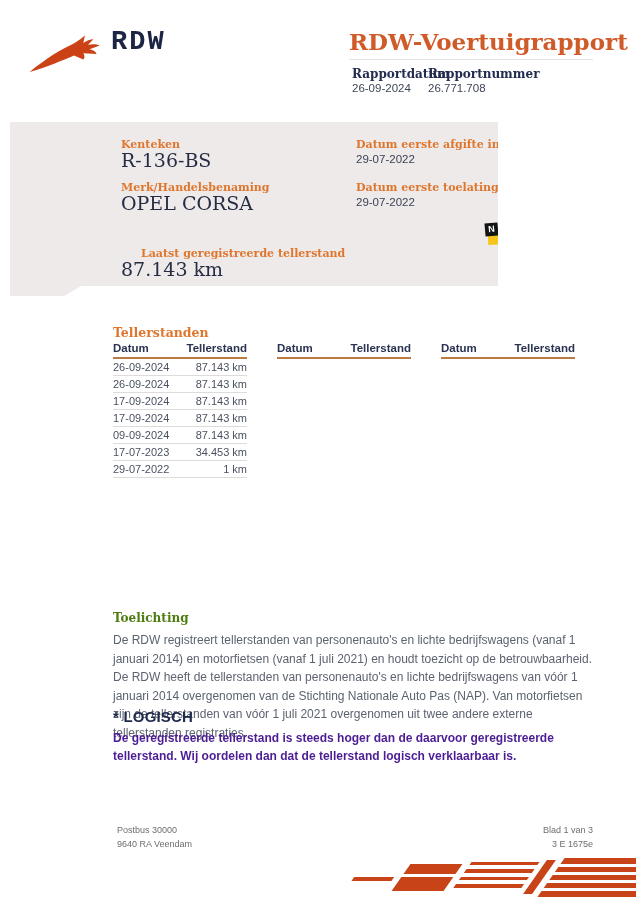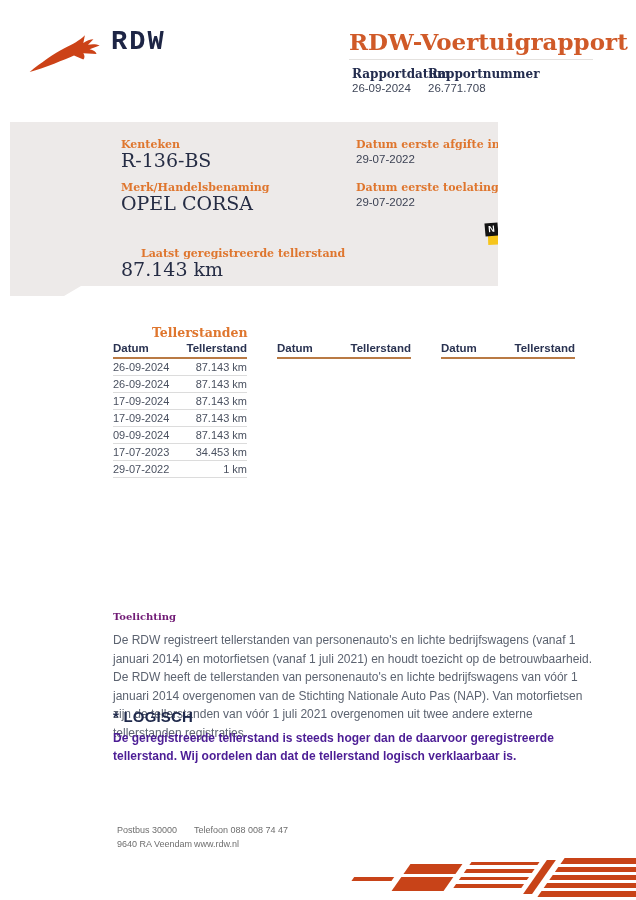--- a/index.html
+++ b/index.html
@@ -68,40 +68,40 @@
   .nap-check {
     position:absolute; left:41px; top:1px; width:15px; height:15px;
     background:#fff; border:1px solid #d8d8d8; transform:rotate(-5deg);
     color:#2ea43a; font-size:13px; font-weight:700; line-height:14px; text-align:center;
   }
 
   
   .tsd-title {
     left:113px; top:325px;
     font-family:"DejaVu Serif", serif; font-weight:700;
-    font-size:12.5px; color:#df762e;margin-left:39px;
+    font-size:12.5px; color:#df762e;
   }
   .tsd-table { left:113px; top:342px; width:462px; display:flex; gap:30px; }
   .tsd-group { width:134px; flex:0 0 134px; }
   .tsd-head {
     display:flex; justify-content:space-between;
     font-size:11.5px; font-weight:700; color:#2a3352;
     padding-bottom:3px; border-bottom:2px solid #b97a44;
   }
   .tsd-row {
     display:flex; justify-content:space-between;
     font-size:11px; color:#4a5160;
     height:17px; line-height:17px; border-bottom:1px solid #dcdcdc;
   }
 
   
   .toe-title {
     left:113px; top:611px;
     font-family:"DejaVu Serif", serif; font-weight:700;
-    font-size:10px; color:#701a75;
+    font-size:12px; color:#4d7c0f;
   }
   .toe-body {
     left:113px; top:631px; width:482px;
     font-size:12px; line-height:18.5px; color:#5c6370;
   }
   .logisch-title {
     left:113px; top:708px;
     font-size:15px; font-weight:800; color:#202a4c; letter-spacing:0.2px;
   }
   .logisch-body {
@@ -230,23 +230,23 @@
 
   <div class="abs toe-title">Toelichting</div>
   <div class="abs toe-body">De RDW registreert tellerstanden van personenauto's en lichte bedrijfswagens (vanaf 1 januari 2014) en motorfietsen (vanaf 1 juli 2021) en houdt toezicht op de betrouwbaarheid. De RDW heeft de tellerstanden van personenauto's en lichte bedrijfswagens van vóór 1 januari 2014 overgenomen van de Stichting Nationale Auto Pas (NAP). Van motorfietsen zijn de tellerstanden van vóór 1 juli 2021 overgenomen uit twee andere externe tellerstanden registraties.</div>
   <div class="abs logisch-title">* LOGISCH</div>
   <div class="abs logisch-body">De geregistreerde tellerstand is steeds hoger dan de daarvoor geregistreerde tellerstand. Wij oordelen dan dat de tellerstand logisch verklaarbaar is.</div>
 
   <div class="abs foot foot-col1">
     <div>Postbus 30000</div>
     <div>9640 RA Veendam</div>
   </div>
-  <div class="abs foot foot-col2">
-    <div>Telefoon 088 008 74 47</div>
-    <div>www.rdw.nl</div>
+  <div class="abs foot foot-col3">
+    <div>Blad 1 van 3</div>
+    <div>3 E 1675e</div>
   </div>
 
   <div class="abs speed">
     <div class="g-dash"></div>
     <div class="g-block1"></div>
     <div class="g-stripes"></div>
     <div class="g-slash"></div>
     <div class="g-block2"></div>
   </div>
 

